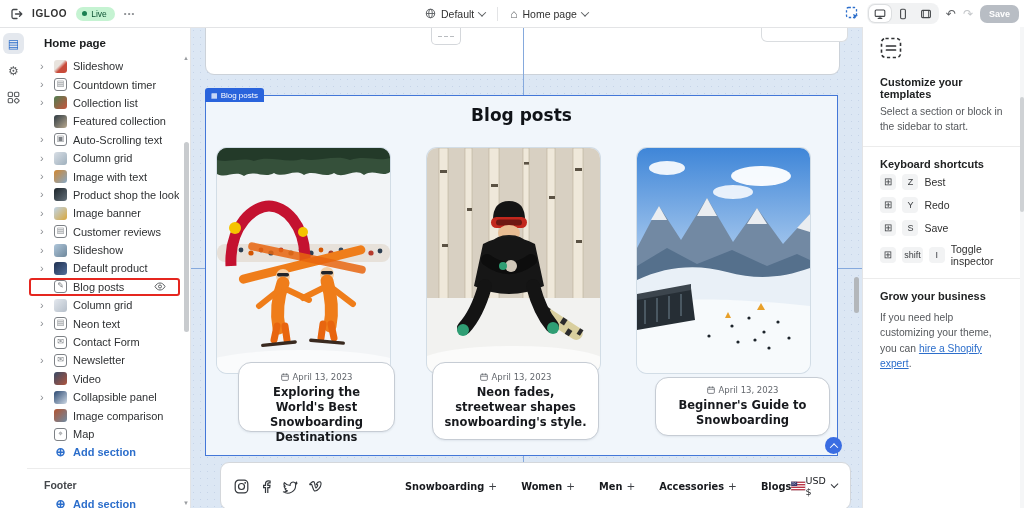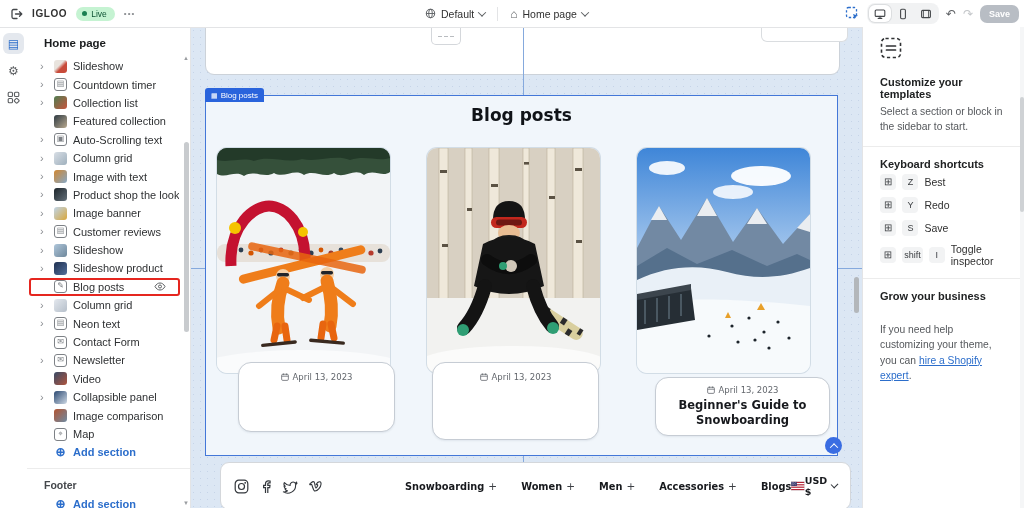--- a/index.html
+++ b/index.html
@@ -94,34 +94,34 @@
                border-top:1.6px solid #fff;transform:rotate(45deg) translate(1px,1px);}
   .site-footer{position:absolute;left:30px;top:435px;width:631px;height:48px;background:#fff;
                border:1px solid #d4d7db;border-radius:9px;z-index:5;box-sizing:border-box;
                display:flex;align-items:center;padding:0 13px;}
   .socials{display:flex;align-items:center;gap:9px;}
   .fnav{display:flex;align-items:center;gap:24px;margin-left:82px;}
   .fnav-item{display:flex;align-items:center;gap:4px;font-family:"DejaVu Sans",sans-serif;}
   .fnav-item .fl{font-size:9.8px;font-weight:bold;color:#17191d;}
   .fnav-item .fplus{font-size:10.5px;color:#3c3f44;}
   .currency{margin-left:auto;display:flex;align-items:center;font-family:"DejaVu Sans",sans-serif;
-            font-size:9.5px;font-weight:bold;color:#17191d;}
+            font-size:9.5px;font-weight:normal;color:#17191d;}
   .cv-scroll{position:absolute;left:664px;top:250px;width:5px;height:36px;background:#b3b7bb;
              border-radius:3px;z-index:7;}
   
   .inspector{position:absolute;left:862px;top:27px;right:0;bottom:0;background:#fff;
              border-left:1px solid #e3e4e6;padding:10px 14px 0 17px;z-index:30;box-sizing:border-box;}
   .insp-title{font-size:11px;font-weight:bold;color:#202223;margin:13px 0 4px;}
   .insp-sub{font-size:10.3px;color:#55585c;line-height:1.5;}
   .insp-div{border:none;border-top:1px solid #ececec;margin:11px -14px 11px -17px;}
   .short-row{display:flex;align-items:center;gap:6px;margin-bottom:7px;font-size:10.5px;color:#303030;}
   .kbd{display:inline-flex;align-items:center;justify-content:center;min-width:16px;height:16px;
        padding:0 4px;background:#f2f3f4;border-radius:4px;font-size:9px;color:#3a3d40;box-sizing:border-box;}
   .kbd.kmod{font-size:10px;}
-  .grow-p{font-size:10.3px;color:#55585c;line-height:1.5;margin-top:20px;}
+  .grow-p{font-size:10.3px;color:#55585c;line-height:1.5;margin-top:8px;}
   .grow-p a{color:#2c6ecb;}
   .winbar{position:absolute;right:0;top:27px;width:4px;bottom:0;background:#f5f6f7;z-index:40;}
   .winthumb{position:absolute;right:0;top:70px;width:4px;height:115px;background:#cfd2d5;border-radius:2px;}
 </style>
 </head>
 <body>
 
 <div id="app">
 
   <div class="topbar">
@@ -268,21 +268,21 @@
     </div>
         <div class="srow">
       <span class="chev">›</span>
       <span class="sic ic-slideshow-2"></span>
       <span class="slabel">Slideshow</span>
 
     </div>
         <div class="srow">
       <span class="chev">›</span>
       <span class="sic ic-featured-product"></span>
-      <span class="slabel">Slideshow product</span>
+      <span class="slabel">Default product</span>
 
     </div>
         <div class="srow sel">
       <span class="chev" style="visibility: hidden;">›</span>
       <span class="sic ic-blog-posts oic">✎</span>
       <span class="slabel">Blog posts</span>
       <span class="ract">
         <svg width="12" height="9" viewBox="0 0 12 9">
           <path d="M1 4.5C2.4 2 4.1 1 6 1s3.6 1 5 3.5C9.6 7 7.9 8 6 8S2.4 7 1 4.5z" fill="none" stroke="#5c5f62" stroke-width="1"></path>
           <circle cx="6" cy="4.5" r="1.5" fill="none" stroke="#5c5f62" stroke-width="1"></circle>
@@ -523,29 +523,31 @@
     </div>
 
     <div class="cap" style="left:48px;top:335px;width:155px;height:68px">
       <div class="date">
         <svg width="8" height="8" viewBox="0 0 10 10">
           <rect x="0.8" y="1.6" width="8.4" height="7.6" rx="1.4" fill="none" stroke="#63676d" stroke-width="1"></rect>
           <path d="M3 0.6v2M7 0.6v2M0.8 4h8.4" stroke="#63676d" stroke-width="1"></path>
         </svg>
         <span>April 13, 2023</span>
       </div>
+      <div class="ttl">Exploring the World's Best Snowboarding Destinations</div>
     </div>
     <div class="cap" style="left:242px;top:335px;width:165px;height:76px">
       <div class="date">
         <svg width="8" height="8" viewBox="0 0 10 10">
           <rect x="0.8" y="1.6" width="8.4" height="7.6" rx="1.4" fill="none" stroke="#63676d" stroke-width="1"></rect>
           <path d="M3 0.6v2M7 0.6v2M0.8 4h8.4" stroke="#63676d" stroke-width="1"></path>
         </svg>
         <span>April 13, 2023</span>
       </div>
+      <div class="ttl">Neon fades, streetwear shapes snowboarding's style.</div>
     </div>
     <div class="cap" style="left:465px;top:350px;width:173px;height:57px">
       <div class="date" style="margin-top:7px">
         <svg width="8" height="8" viewBox="0 0 10 10">
           <rect x="0.8" y="1.6" width="8.4" height="7.6" rx="1.4" fill="none" stroke="#63676d" stroke-width="1"></rect>
           <path d="M3 0.6v2M7 0.6v2M0.8 4h8.4" stroke="#63676d" stroke-width="1"></path>
         </svg>
         <span>April 13, 2023</span>
       </div>
       <div class="ttl">Beginner's Guide to Snowboarding</div>

